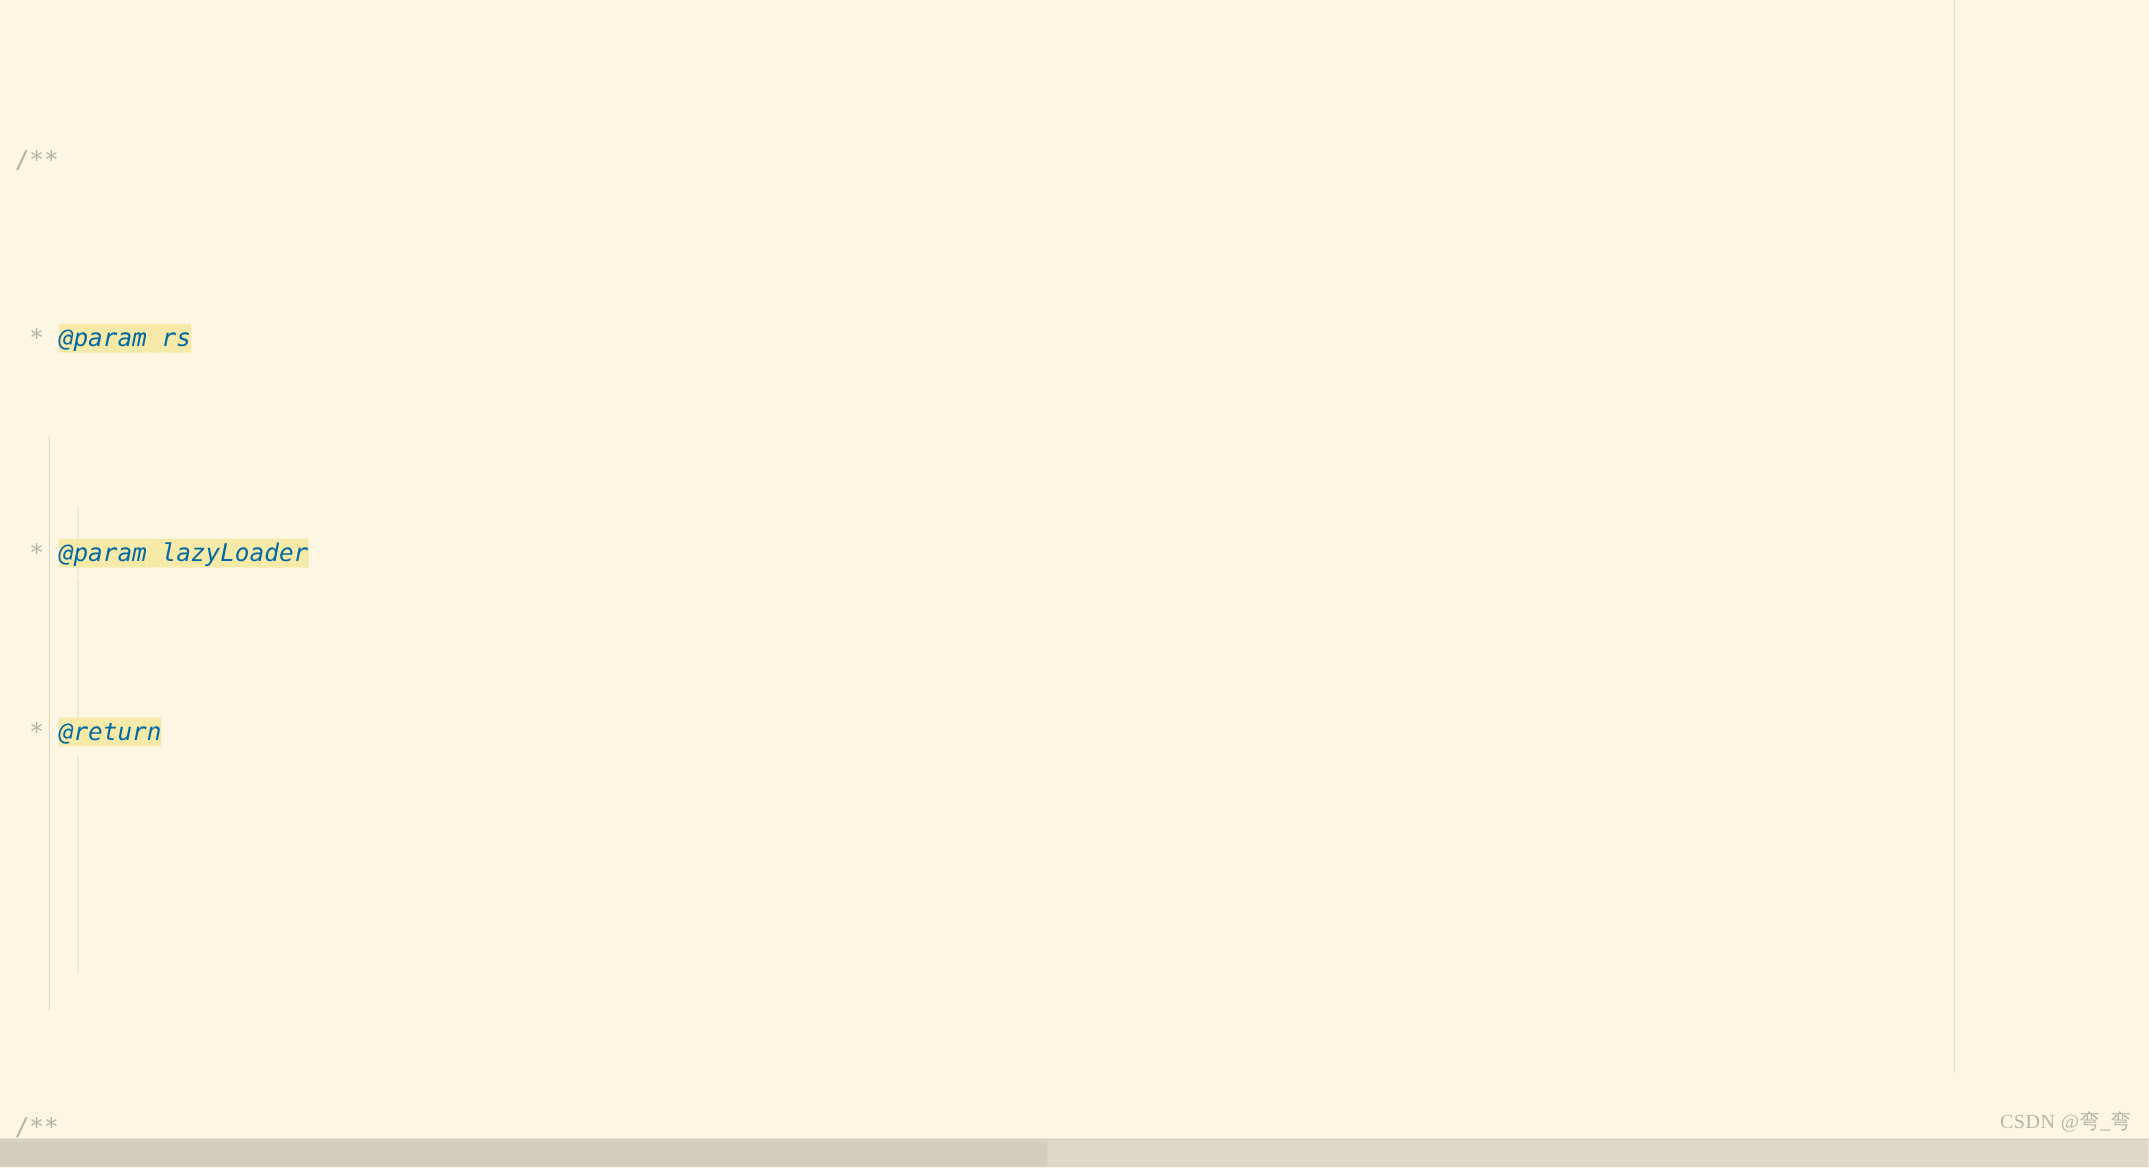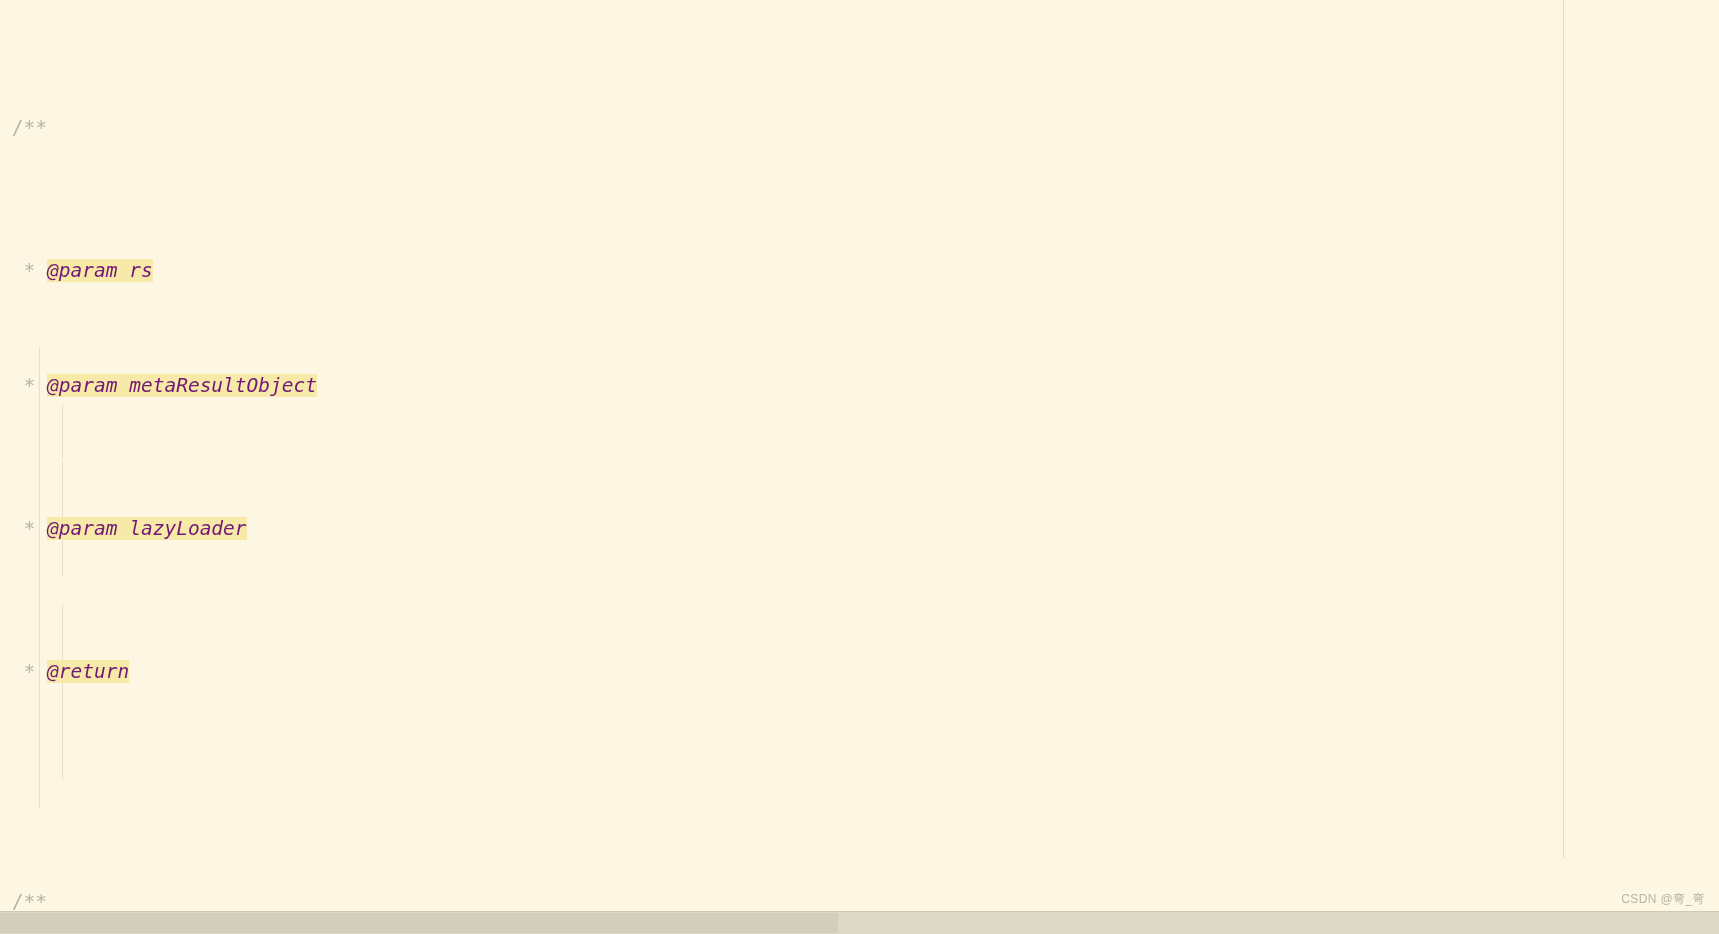--- a/index.html
+++ b/index.html
@@ -49,21 +49,21 @@
     background: #e3dcc6;
   }
 
   
   .indent-guide {
     position: absolute;
     width: 1px;
     background: #e6dfcb;
   }
   .cmt      { color: #b6b3a6; }
-  .jdoc-tag { color: #701a75; font-style: italic; }
+  .jdoc-tag { color: #0369a1; font-style: italic; }
   .jdoc-star{ color: #b6b3a6; }
   .hl       { background: #f7e9a8; }
 
   
   .hscroll-track {
     position: absolute;
     left: 0;
     bottom: 0;
     width: 1719px;
     height: 22px;
@@ -91,22 +91,22 @@
     line-height: 28.6px;
     white-space: pre;
     color: #b6b3a6;
   }
 
   
   .watermark {
     position: absolute;
     right: 14px;
     bottom: 26px;
-    font-family: Liberation Sans, sans-serif;
-    font-size: 12px;
+    font-family: Liberation Serif, serif;
+    font-size: 16px;
     color: #b9b4a4;
     letter-spacing: 0.4px;
     user-select: none;
   }
 </style>
 </head>
 <body>
 
 <div id="editor" style="background: rgb(253, 246, 227);">
 
@@ -118,21 +118,20 @@
   <div class="indent-guide" style="left:62px; top:605px; height:174px;"></div>
 
   <div class="code-area">
 
     
     <div class="ln"><span class="cmt"> </span><span class="cmt">/**</span></div>
 
 
     <div class="ln"><span class="cmt">  </span><span class="jdoc-star">*</span><span class="cmt"> </span><span class="jdoc-tag hl">@param</span><span class="jdoc-tag hl"> </span><span class="jdoc-tag hl">rs</span></div>
 
-    <div class="ln"><span class="cmt">  </span><span class="jdoc-star">*</span><span class="cmt"> </span><span class="jdoc-tag hl">@param</span><span class="jdoc-tag hl"> </span><span class="jdoc-tag hl">metaResultObject</span></div>
 
 
     <div class="ln"><span class="cmt">  </span><span class="jdoc-star">*</span><span class="cmt"> </span><span class="jdoc-tag hl">@param</span><span class="jdoc-tag hl"> </span><span class="jdoc-tag hl">lazyLoader</span></div>
 
 
     <div class="ln"><span class="cmt">  </span><span class="jdoc-star">*</span><span class="cmt"> </span><span class="jdoc-tag hl">@return</span></div>
 
     
 
     

